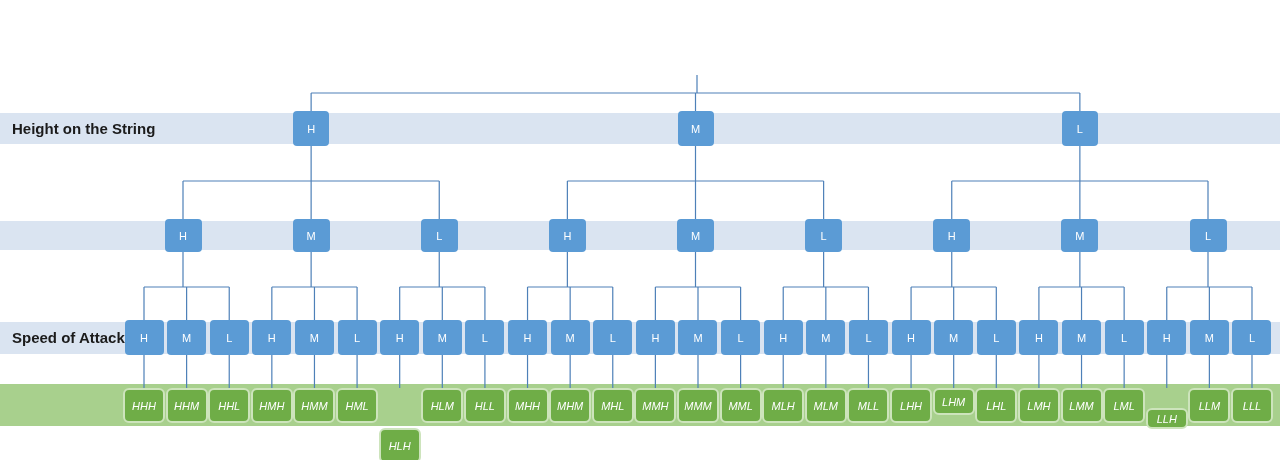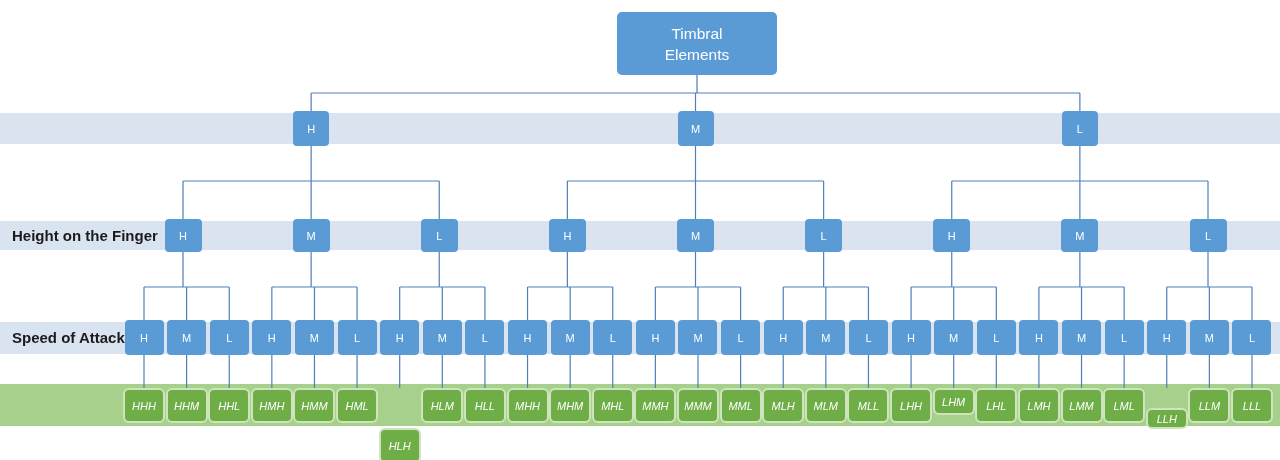--- a/index.html
+++ b/index.html
@@ -78,26 +78,23 @@
 
   <div class="band band-blue" style="top:113px;height:31px;"></div>
   <div class="band band-blue" style="top:221px;height:29px;"></div>
   <div class="band band-blue" style="top:322px;height:32px;"></div>
   <div class="band band-green" style="top:384px;height:42px;"></div>
 
   <svg class="connectors" width="1280" height="460">
     <path id="connector-path" fill="none" stroke="#4E80B8" stroke-width="1.2" d="M697,75 V93 M311.125,93 H1079.875 M311.125,93 V111 M695.5,93 V111 M1079.875,93 V111 M311.125,146 V181 M183,181 H439.25 M183,181 V219 M311.125,181 V219 M439.25,181 V219 M695.5,146 V181 M567.375,181 H823.625 M567.375,181 V219 M695.5,181 V219 M823.625,181 V219 M1079.875,146 V181 M951.75,181 H1208 M951.75,181 V219 M1079.875,181 V219 M1208,181 V219 M183,252 V287 M144,287 H229.23000000000002 M144,287 V320 M186.615,287 V320 M229.23000000000002,287 V320 M311.125,252 V287 M271.845,287 H357.07500000000005 M271.845,287 V320 M314.46000000000004,287 V320 M357.07500000000005,287 V320 M439.25,252 V287 M399.69,287 H484.92 M399.69,287 V320 M442.305,287 V320 M484.92,287 V320 M567.375,252 V287 M527.5350000000001,287 H612.7650000000001 M527.5350000000001,287 V320 M570.1500000000001,287 V320 M612.7650000000001,287 V320 M695.5,252 V287 M655.38,287 H740.61 M655.38,287 V320 M697.995,287 V320 M740.61,287 V320 M823.625,252 V287 M783.225,287 H868.455 M783.225,287 V320 M825.84,287 V320 M868.455,287 V320 M951.75,252 V287 M911.07,287 H996.3000000000001 M911.07,287 V320 M953.6850000000001,287 V320 M996.3000000000001,287 V320 M1079.875,252 V287 M1038.915,287 H1124.145 M1038.915,287 V320 M1081.5300000000002,287 V320 M1124.145,287 V320 M1208,252 V287 M1166.76,287 H1251.99 M1166.76,287 V320 M1209.375,287 V320 M1251.99,287 V320 M144,355 V388 M186.615,355 V388 M229.23000000000002,355 V388 M271.845,355 V388 M314.46000000000004,355 V388 M357.07500000000005,355 V388 M399.69,355 V388 M442.305,355 V388 M484.92,355 V388 M527.5350000000001,355 V388 M570.1500000000001,355 V388 M612.7650000000001,355 V388 M655.38,355 V388 M697.995,355 V388 M740.61,355 V388 M783.225,355 V388 M825.84,355 V388 M868.455,355 V388 M911.07,355 V388 M953.6850000000001,355 V388 M996.3000000000001,355 V388 M1038.915,355 V388 M1081.5300000000002,355 V388 M1124.145,355 V388 M1166.76,355 V388 M1209.375,355 V388 M1251.99,355 V388 "></path>
   </svg>
 
-  <div class="row-label" style="top:227px;">Height on the Finger</div>
+  <div class="row-label" style="top:120px;">Height on the String</div>
   <div class="row-label" style="top:329px;">Speed of Attack</div>
 
-  <div class="root-node">
-    <span>Timbral Elements</span>
-  </div>
 
   <div id="nodes">
       <div class="bnode" style="left: 293.125px; top: 111px; width: 36px; height: 35px;">H</div>
       <div class="bnode" style="left: 677.5px; top: 111px; width: 36px; height: 35px;">M</div>
       <div class="bnode" style="left: 1061.88px; top: 111px; width: 36px; height: 35px;">L</div>
       <div class="bnode" style="left: 164.5px; top: 219px; width: 37px; height: 33px;">H</div>
       <div class="bnode" style="left: 292.625px; top: 219px; width: 37px; height: 33px;">M</div>
       <div class="bnode" style="left: 420.75px; top: 219px; width: 37px; height: 33px;">L</div>
       <div class="bnode" style="left: 548.875px; top: 219px; width: 37px; height: 33px;">H</div>
       <div class="bnode" style="left: 677px; top: 219px; width: 37px; height: 33px;">M</div>

